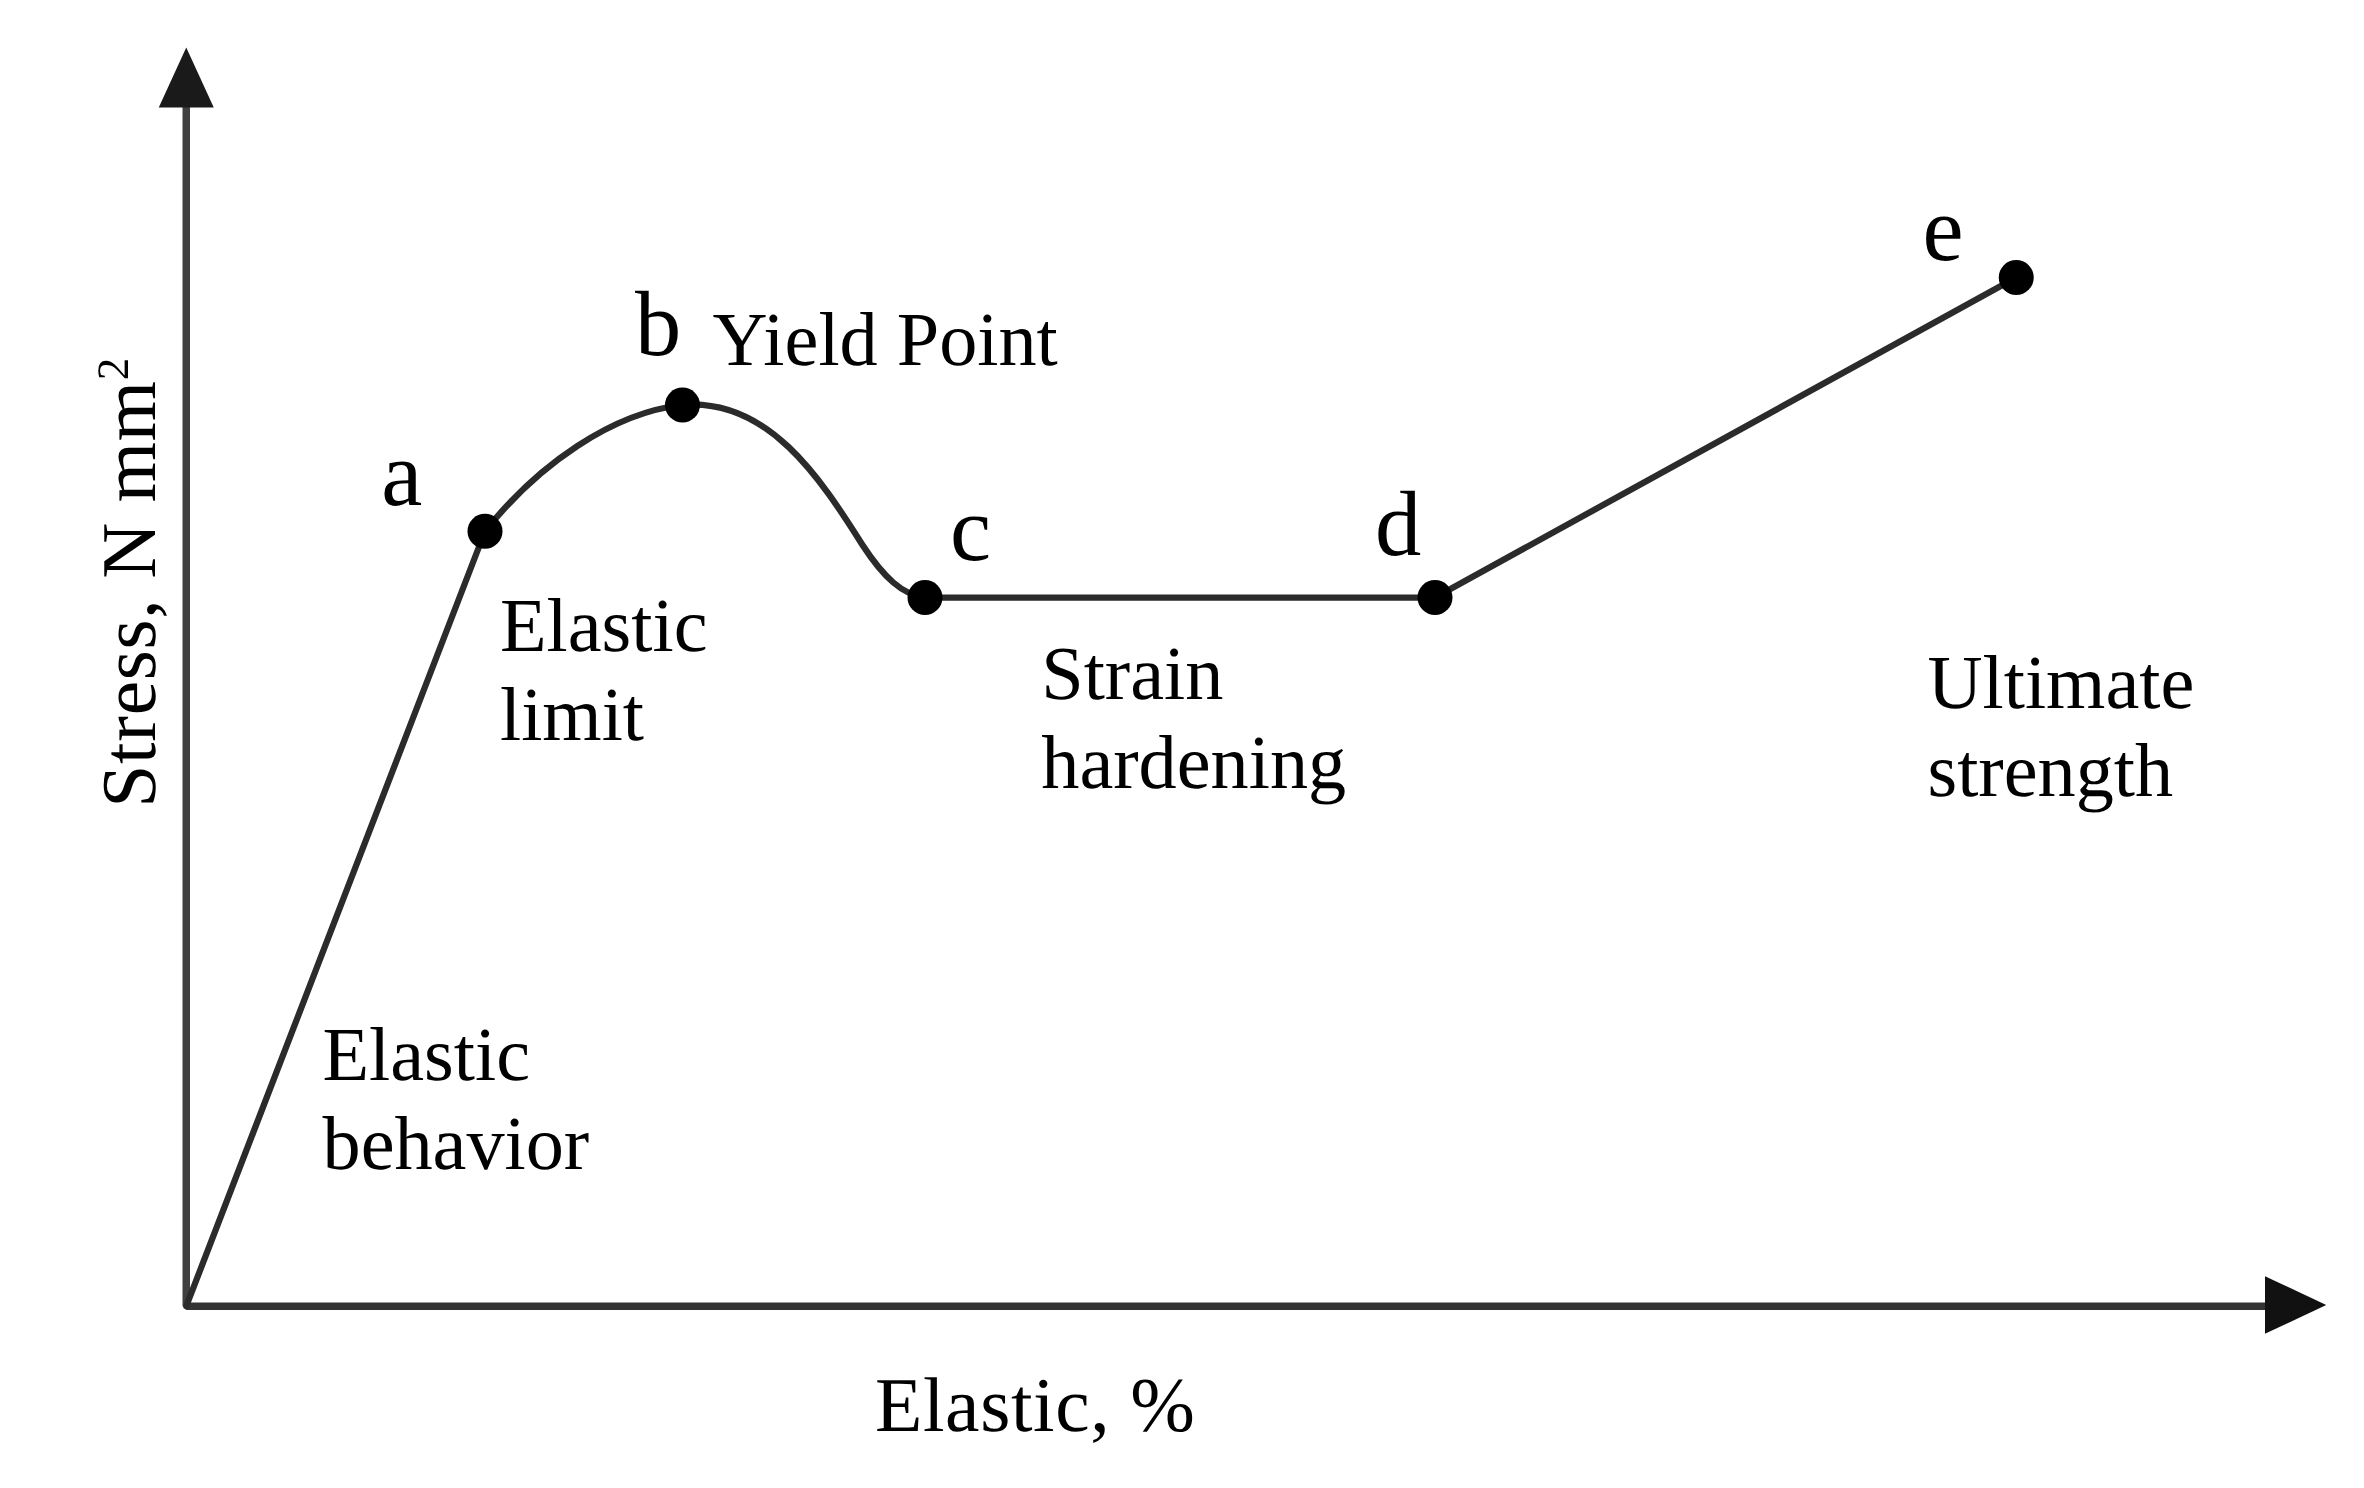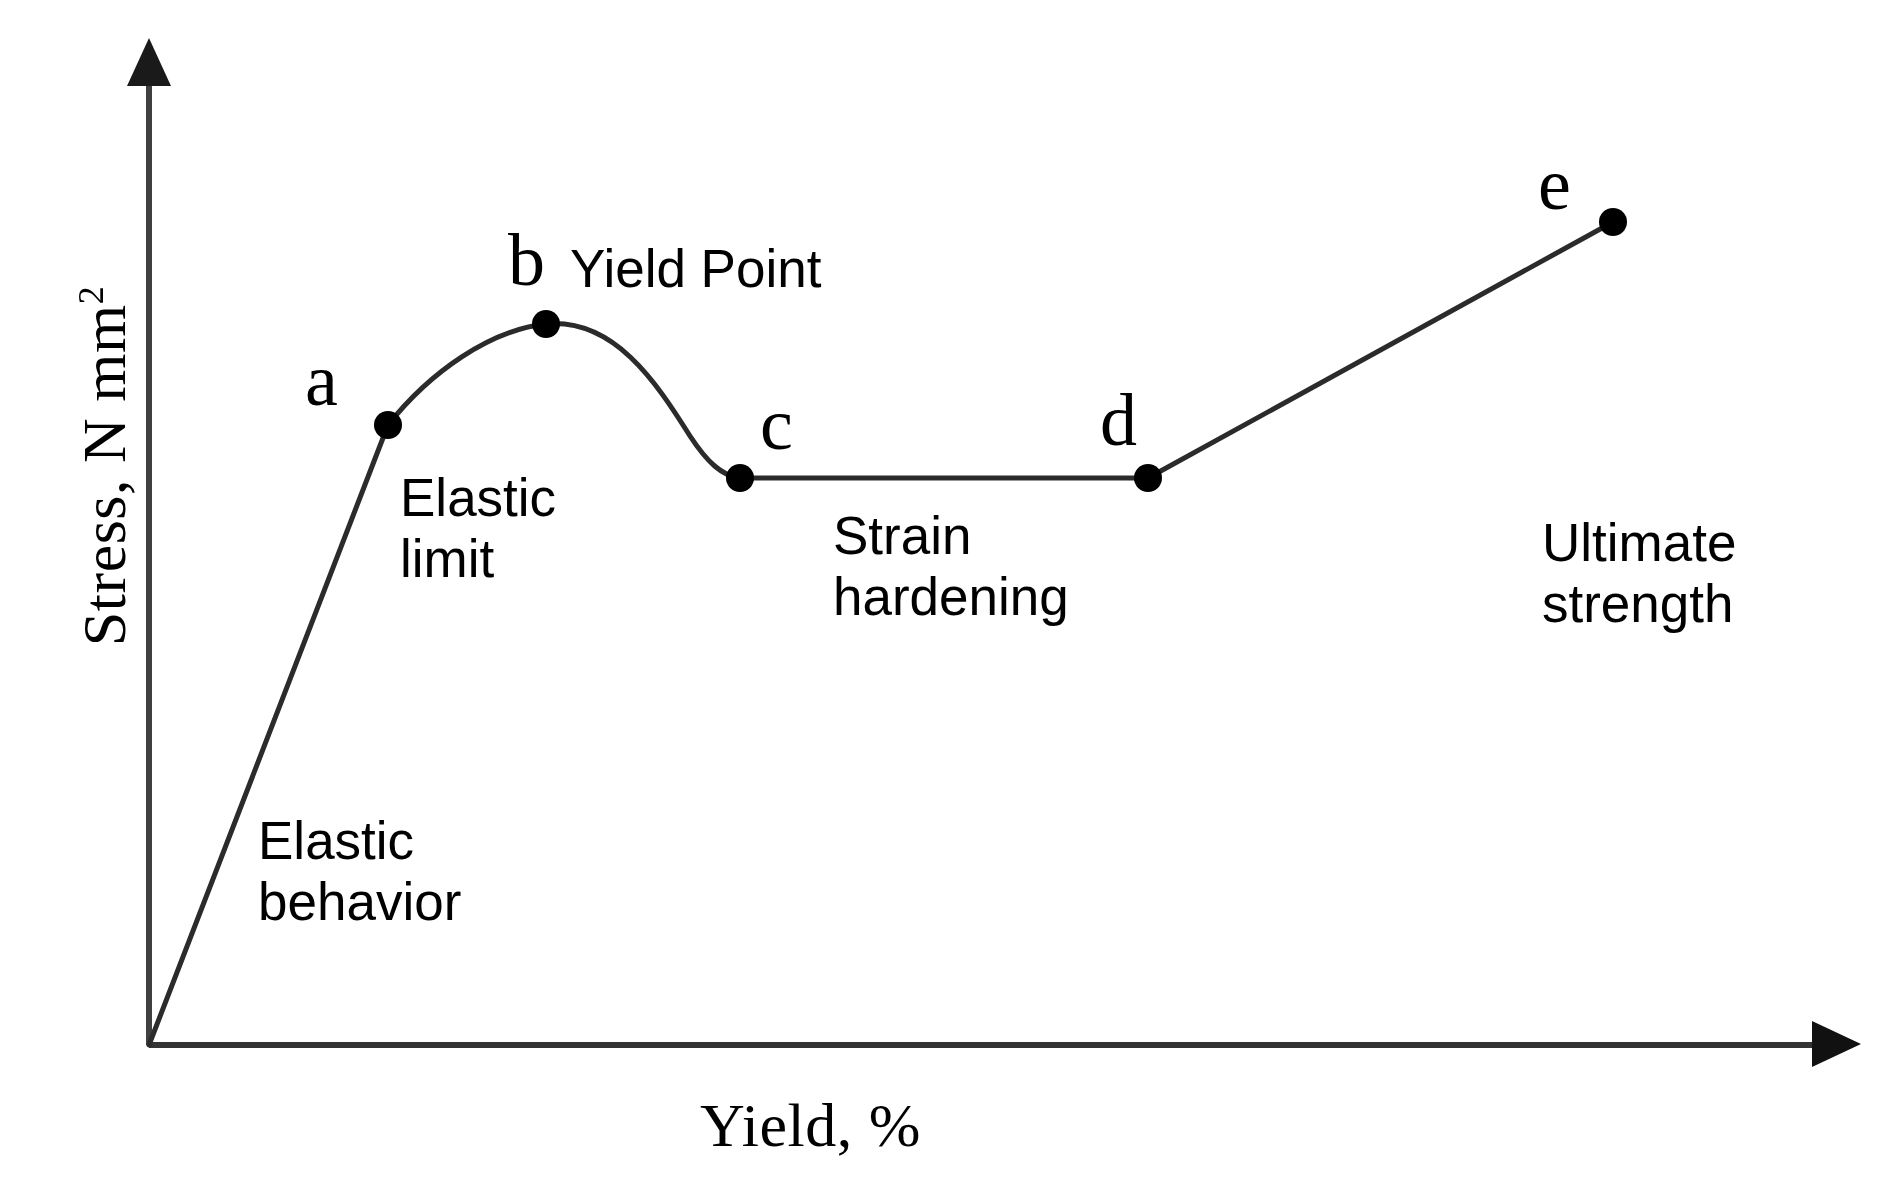--- a/index.html
+++ b/index.html
@@ -60,22 +60,22 @@
     text-align: left;
   }
   
   .point-letter {
     font-family: "Liberation Serif", "DejaVu Serif", serif;
     font-size: 74px;
     font-weight: 400;
   }
   
   .annot {
-    font-family: Liberation Sans, sans-serif;
-    font-size: 53px;
+    font-family: Liberation Serif, serif;
+    font-size: 61px;
     font-weight: 400;
   }
   #label-a   { left: 305px;  top: 338px; }
   #label-b   { left: 508px;  top: 218px; }
   #label-c   { left: 760px;  top: 382px; }
   #label-d   { left: 1100px; top: 378px; }
   #label-e   { left: 1538px; top: 142px; }
   #annot-yield-point    { left: 570px;  top: 238px; }
   #annot-elastic-limit  { left: 400px;  top: 467px; }
   #annot-elastic-behavior { left: 258px; top: 810px; }
@@ -107,21 +107,21 @@
 
     <circle cx="388" cy="425" r="14" fill="#000000"></circle>
     <circle cx="546" cy="324" r="14" fill="#000000"></circle>
     <circle cx="740" cy="478" r="14" fill="#000000"></circle>
     <circle cx="1148" cy="478" r="14" fill="#000000"></circle>
     <circle cx="1613" cy="222" r="14" fill="#000000"></circle>
   </svg>
 
   <div class="lbl axis-title" id="y-axis-title"><span>Stress, N mm</span><span class="sup">2</span></div>
 
-  <div class="lbl axis-title" id="x-axis-title">Yield, %</div>
+  <div class="lbl axis-title" id="x-axis-title">Elastic, %</div>
 
   <div class="lbl point-letter" id="label-a">a</div>
   <div class="lbl point-letter" id="label-b">b</div>
   <div class="lbl point-letter" id="label-c">c</div>
   <div class="lbl point-letter" id="label-d">d</div>
   <div class="lbl point-letter" id="label-e">e</div>
 
   <div class="lbl annot" id="annot-yield-point">Yield Point</div>
   <div class="lbl annot" id="annot-elastic-limit">Elastic
 limit</div>

